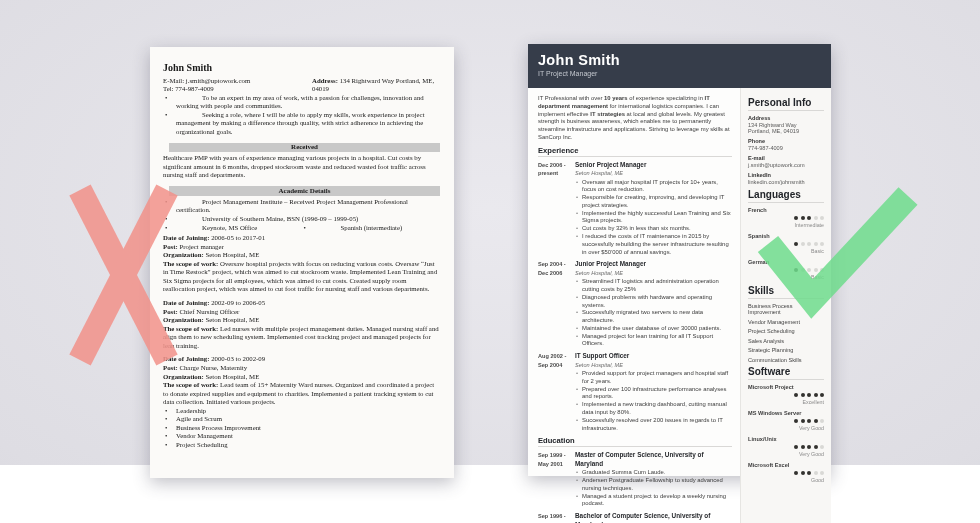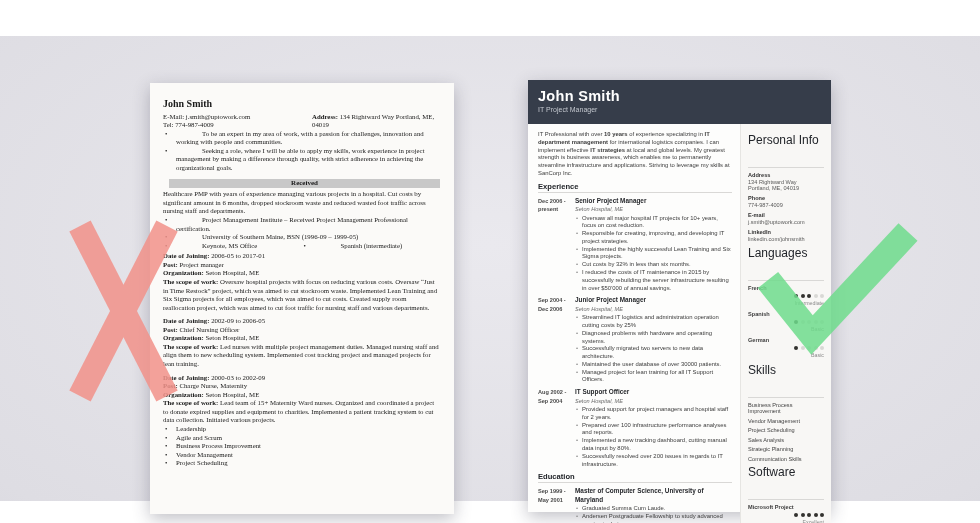--- a/index.html
+++ b/index.html
@@ -1,19 +1,19 @@
 <!DOCTYPE html>
 <html><head>
 <meta charset="utf-8">
 <style>
   * { margin:0; padding:0; box-sizing:border-box; }
   html,body { width:980px; height:523px; overflow:hidden; }
   body { font-family:"Liberation Sans", sans-serif; }
   .stage { position:relative; width:980px; height:465px;
-    background: radial-gradient(120% 140% at 50% 45%, #eae9ee 0%, #dedde3 55%, #cbcad2 100%); margin-top: 36px; }
+    background: radial-gradient(120% 140% at 50% 45%, #eae9ee 0%, #dedde3 55%, #cbcad2 100%); }
 
   
   .left-page { position:absolute; left:150px; top:47px; width:304px; height:431px;
     background:#fbfaf8; box-shadow:0 5px 16px rgba(50,50,70,.30);
     font-family:"Liberation Serif", serif; color:#1a1a1a;
     font-size:6.8px; line-height:1.26; padding:15px 14px 10px 13px; }
   .l-name { font-size:10px; font-weight:bold; }
   .l-head { display:flex; justify-content:space-between; margin-top:2px; }
   .l-head .col-r { width:128px; }
   .l-bar { background:#c8c8c8; text-align:center; font-weight:bold; font-size:7px;
@@ -45,22 +45,22 @@
   .edate { width:37px; flex:0 0 auto; font-weight:bold; color:#4a4a4a; font-size:5.6px; line-height:1.5; }
   .ebody { flex:1 1 auto; }
   .erole { font-weight:bold; font-size:6.4px; color:#26282c; }
   .ecompany { font-style:italic; color:#6b6b6b; font-size:5.6px; margin:1px 0 1px 0; }
   ul.r-bullets { list-style:none; }
   ul.r-bullets li { position:relative; padding-left:7px; }
   ul.r-bullets li::before { content:"•"; position:absolute; left:1px; top:0; color:#8a8a8a; }
 
   .r-side { width:91px; flex:1 1 auto; background:#f8f7f5; border-left:1px solid #e6e5e2;
     padding:7px 7px 0 7px; font-size:5.6px; color:#555; }
-  .s-h { font-size:12px; font-weight:normal; color:#22252a; border-bottom:1px solid #d9d8d6;
-    padding-bottom:20px; margin:2px 0 4px 0; }
+  .s-h { font-size:10px; font-weight:bold; color:#22252a; border-bottom:1px solid #d9d8d6;
+    padding-bottom:2px; margin:2px 0 4px 0; }
   .s-field { margin-bottom:4px; }
   .s-field .f-label { font-weight:bold; color:#333; margin-bottom:1px; }
   .s-field .f-value { white-space:pre-line; color:#5a5a5a; }
   .s-skill { margin-bottom:3.5px; color:#444; }
   .rate { margin-bottom:5px; }
   .rate .rname { color:#3d3d3d; font-weight:bold; margin-bottom:2px; }
   .rate .rdots { text-align:right; }
   .rate .rdots .dot { display:inline-block; width:4px; height:4px; border-radius:50%;
     background:#d9d8d5; margin-left:2.5px; }
   .rate .rdots .dot.on { background:#33322f; }
@@ -89,20 +89,21 @@
 
     <ul class="l-list">
 
     <li>To be an expert in my area of work, with a passion for challenges, innovation and working with people and communities.</li>
         <li>Seeking a role, where I will be able to apply my skills, work experience in project management by making a difference through quality, with strict adherence in achieving the organizational goals.</li>
       </ul>
 
     <div class="l-bar">Received</div>
     <p>Healthcare PMP with years of experience managing various projects in a hospital. Cut costs by significant amount in 6 months, dropped stockroom waste and reduced wasted foot traffic across nursing staff and departments.</p>
 
+    <div class="l-bar">Academic Details</div>
     <ul class="l-list">
 
     <li>Project Management Institute – Received Project Management Professional certification.</li>
         <li>University of Southern Maine, BSN (1996-09 – 1999-05)</li>
       </ul>
 
     <div class="l-two-col">
       <div>
           <span>Keynote, MS Office</span>
         </div>

